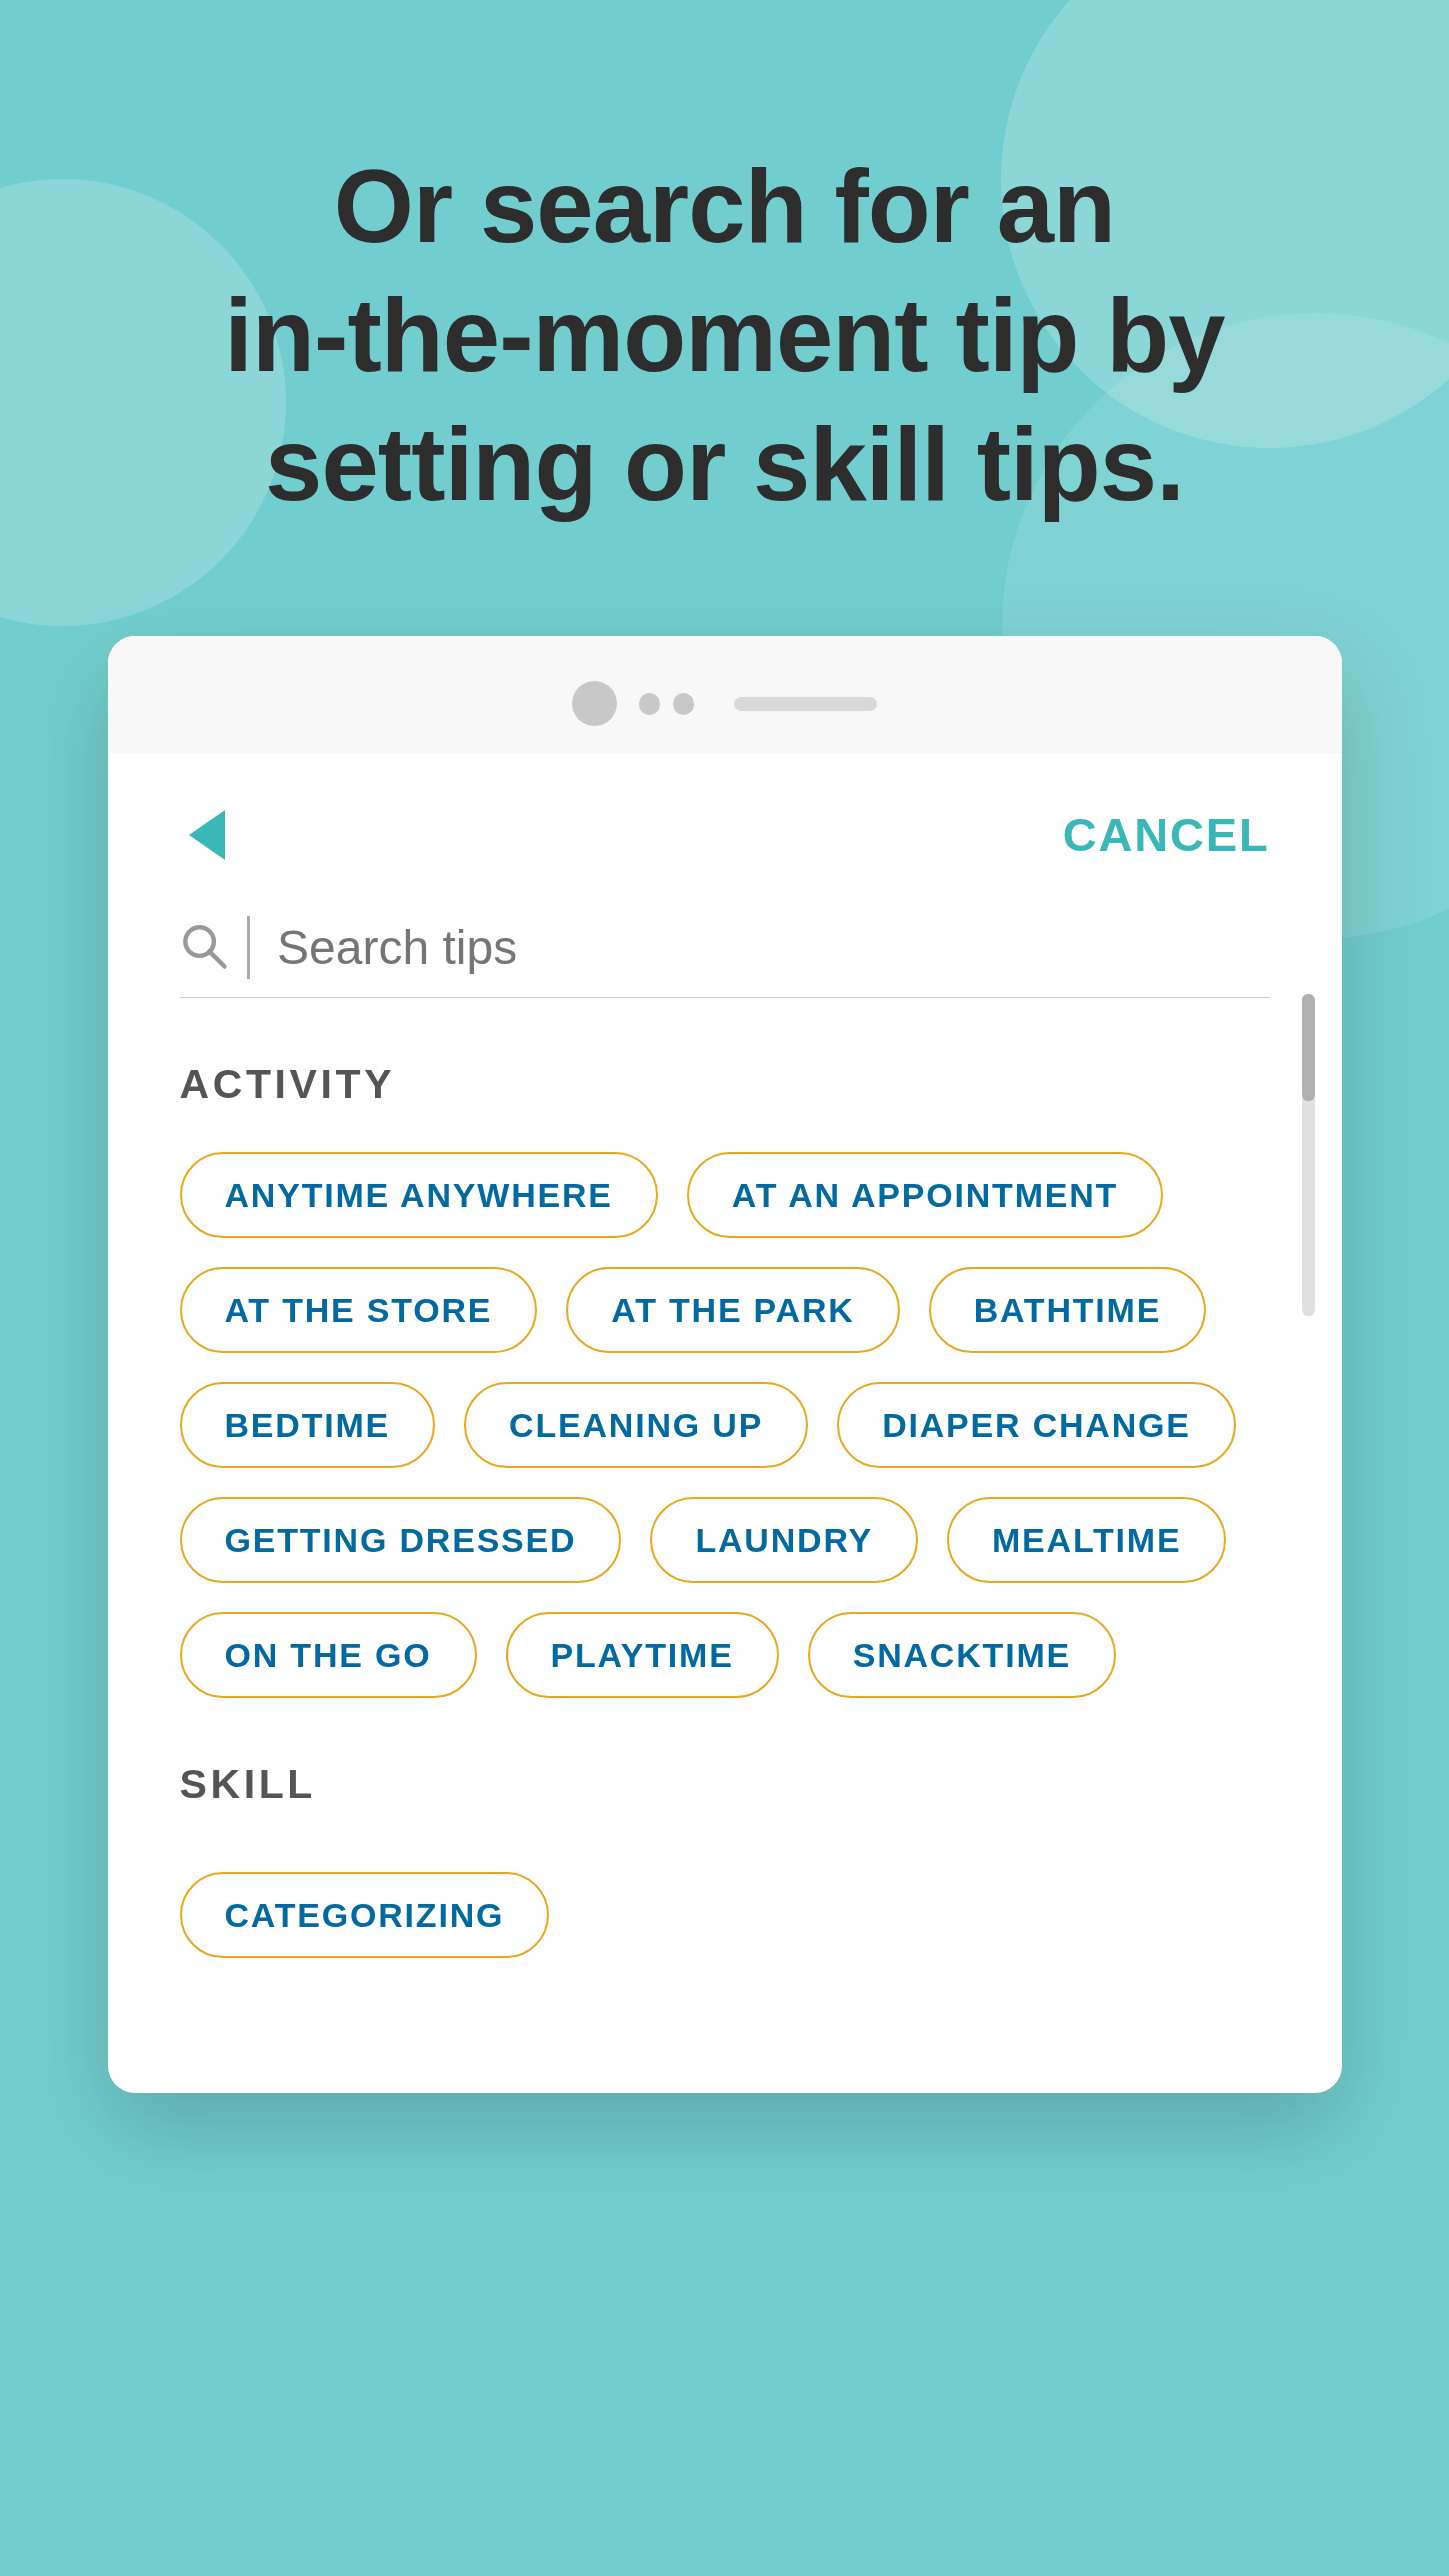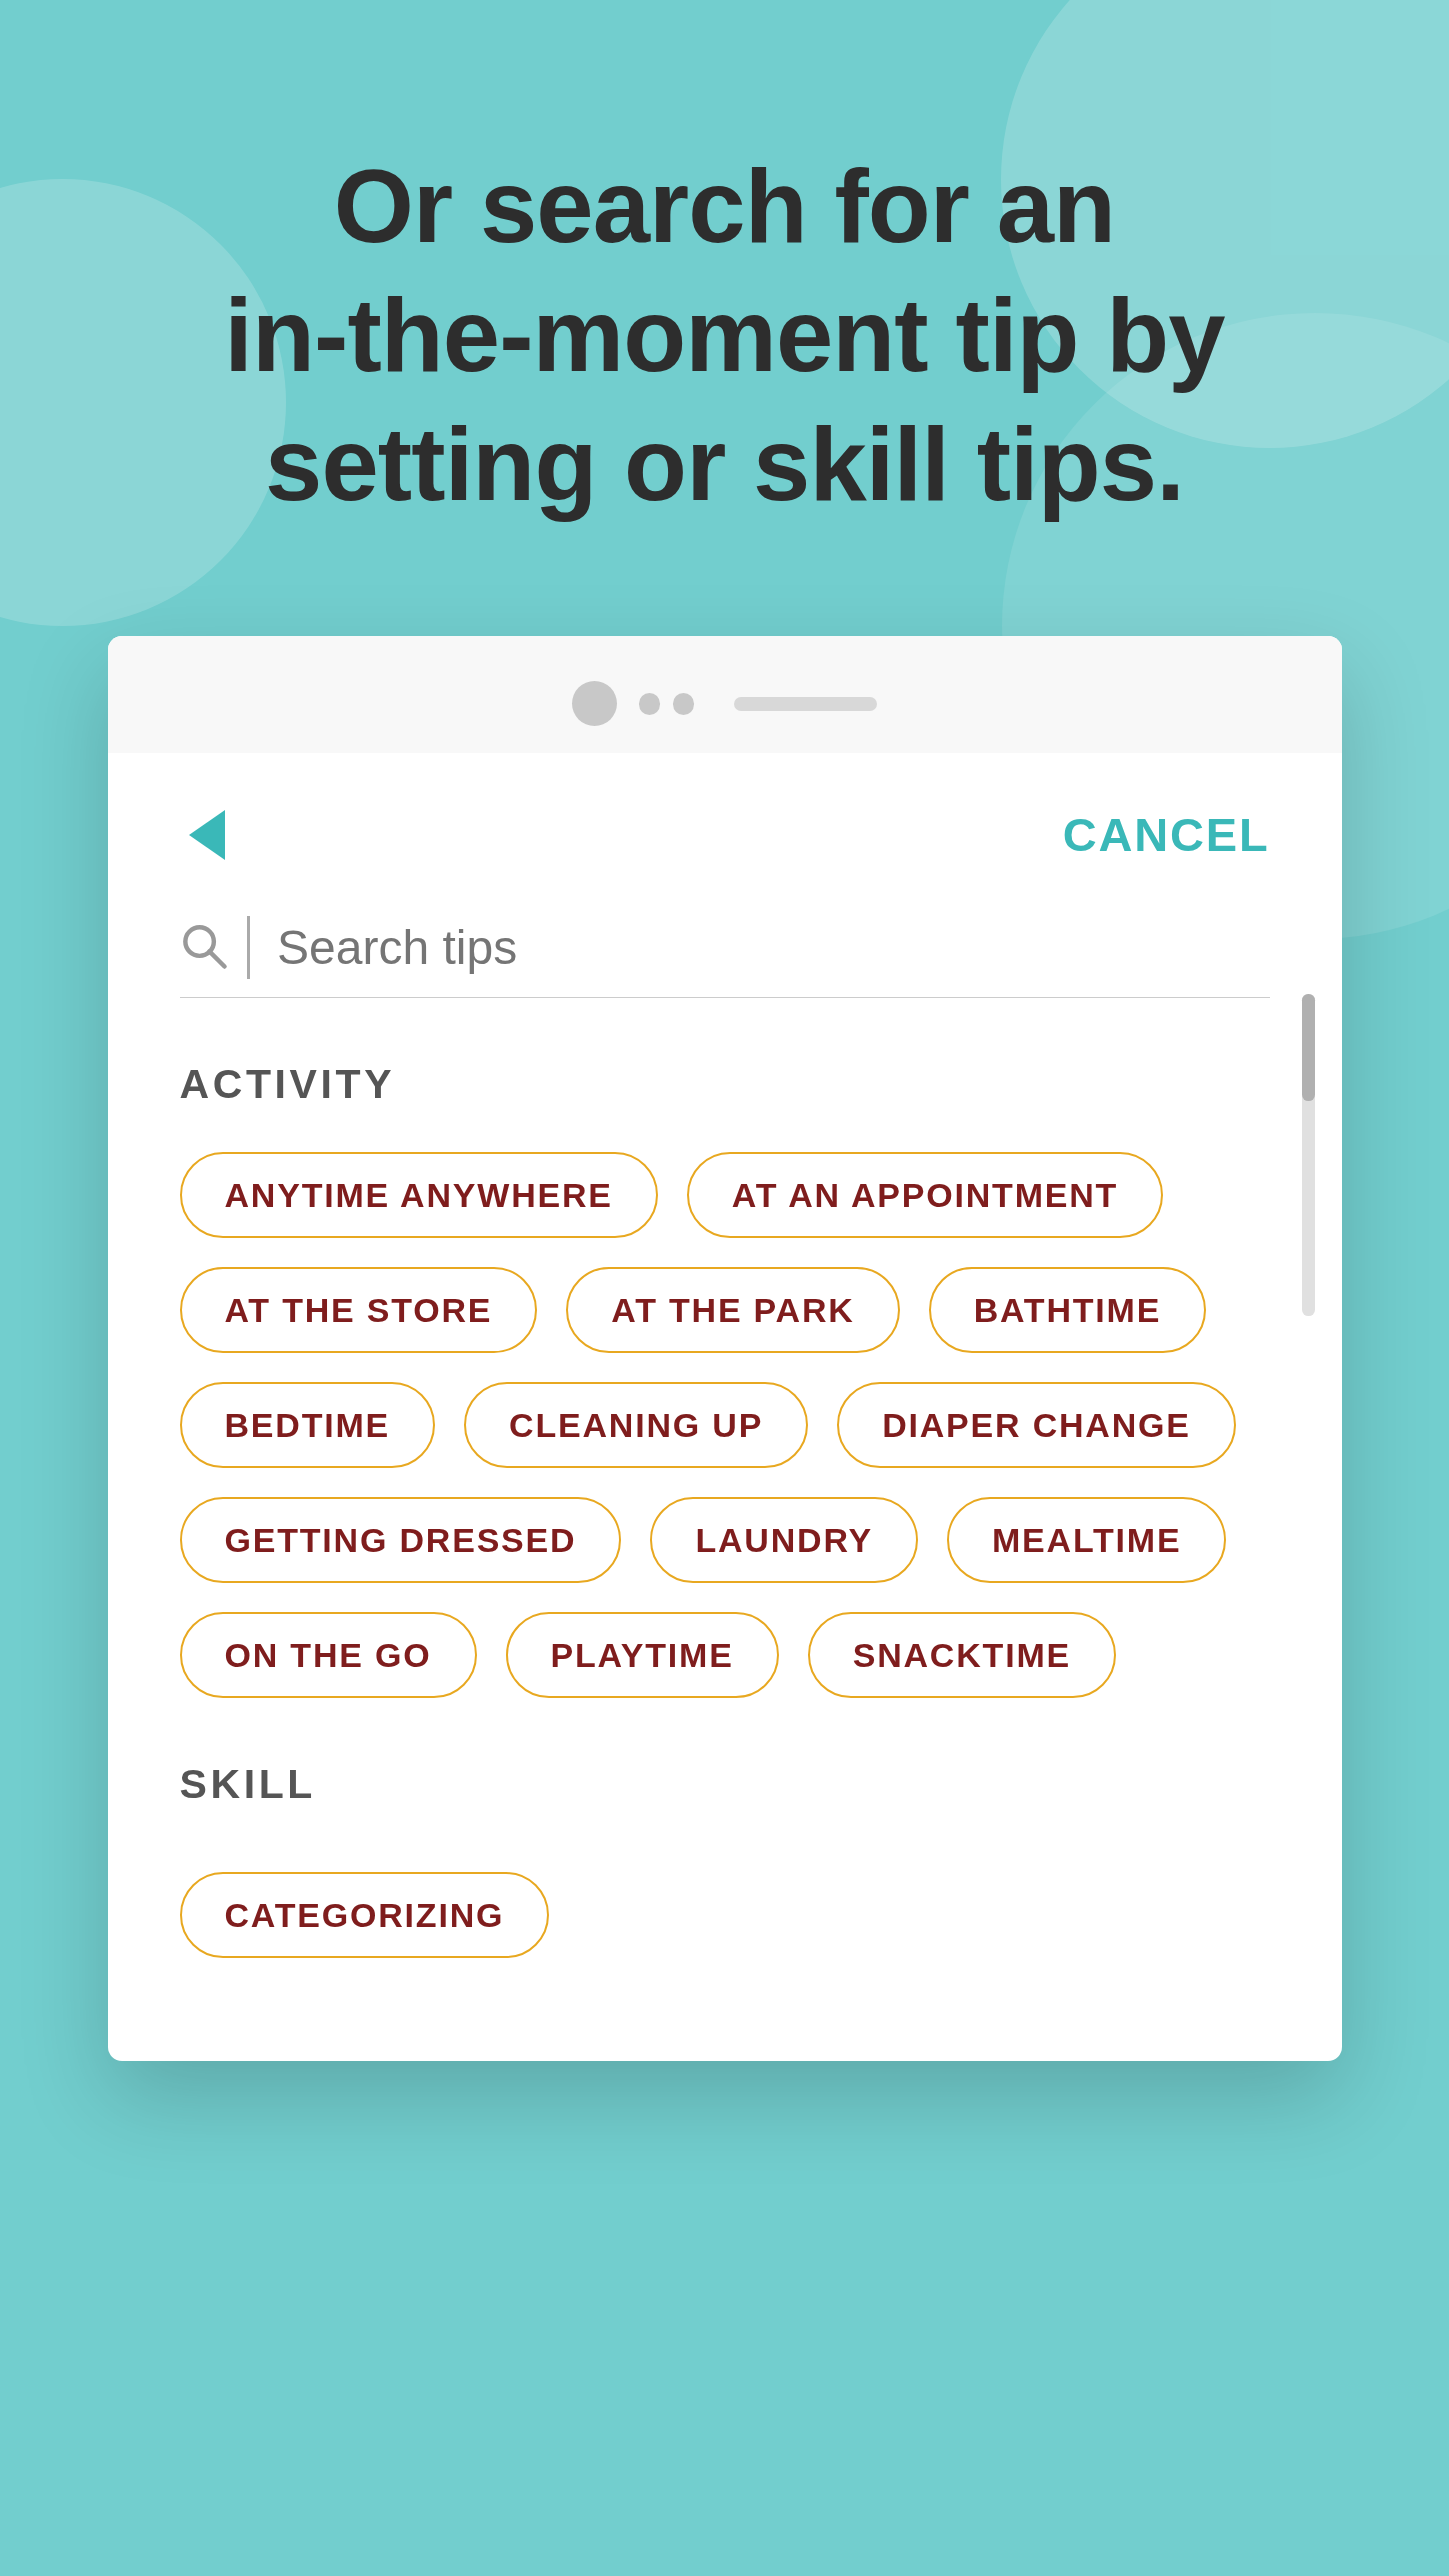--- a/index.html
+++ b/index.html
@@ -52,24 +52,24 @@
       letter-spacing: -0.9px;
     }
 
     
     .phone-mockup {
       position: relative;
       z-index: 3;
       margin-top: 107px;
       width: 1234px;
       background: #ffffff;
-      border-radius: 14px;
+      border-radius: 27px;
       box-shadow: 0 36px 89px rgba(0,0,0,0.18);
       overflow: hidden;
-      padding-bottom: 40px;
+      padding-bottom: 72px;
     }
 
     
     .phone-top-bar {
       display: flex;
       align-items: center;
       justify-content: center;
       padding: 45px 72px 27px;
       background: #f8f8f8;
       gap: 21.5px;
@@ -187,21 +187,21 @@
 
     .tag {
       display: inline-flex;
       align-items: center;
       justify-content: center;
       border: 2.7px solid #e8a820;
       border-radius: 72px;
       padding: 21.5px 43px;
       font-size: 34px;
       font-weight: 700;
-      color: #7f1d1d;
+      color: #0369a1;
       letter-spacing: 1.8px;
       text-transform: uppercase;
       cursor: pointer;
       white-space: nowrap;
     }
 
     .skill-section {
       margin-top: 18px;
     }
 

